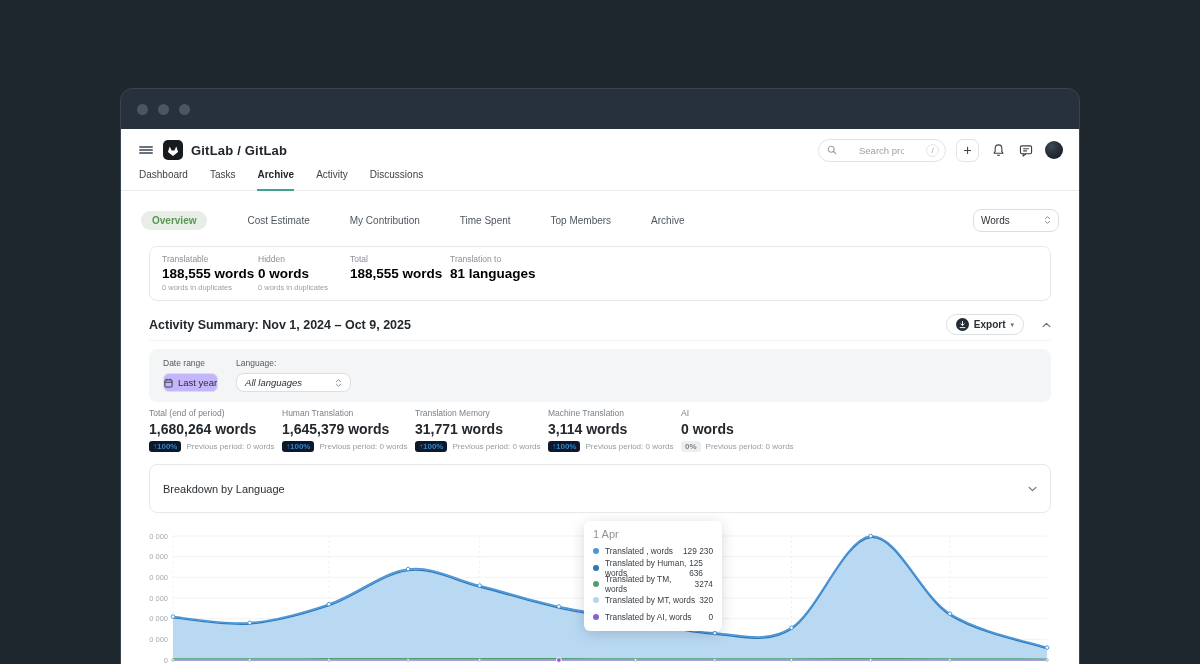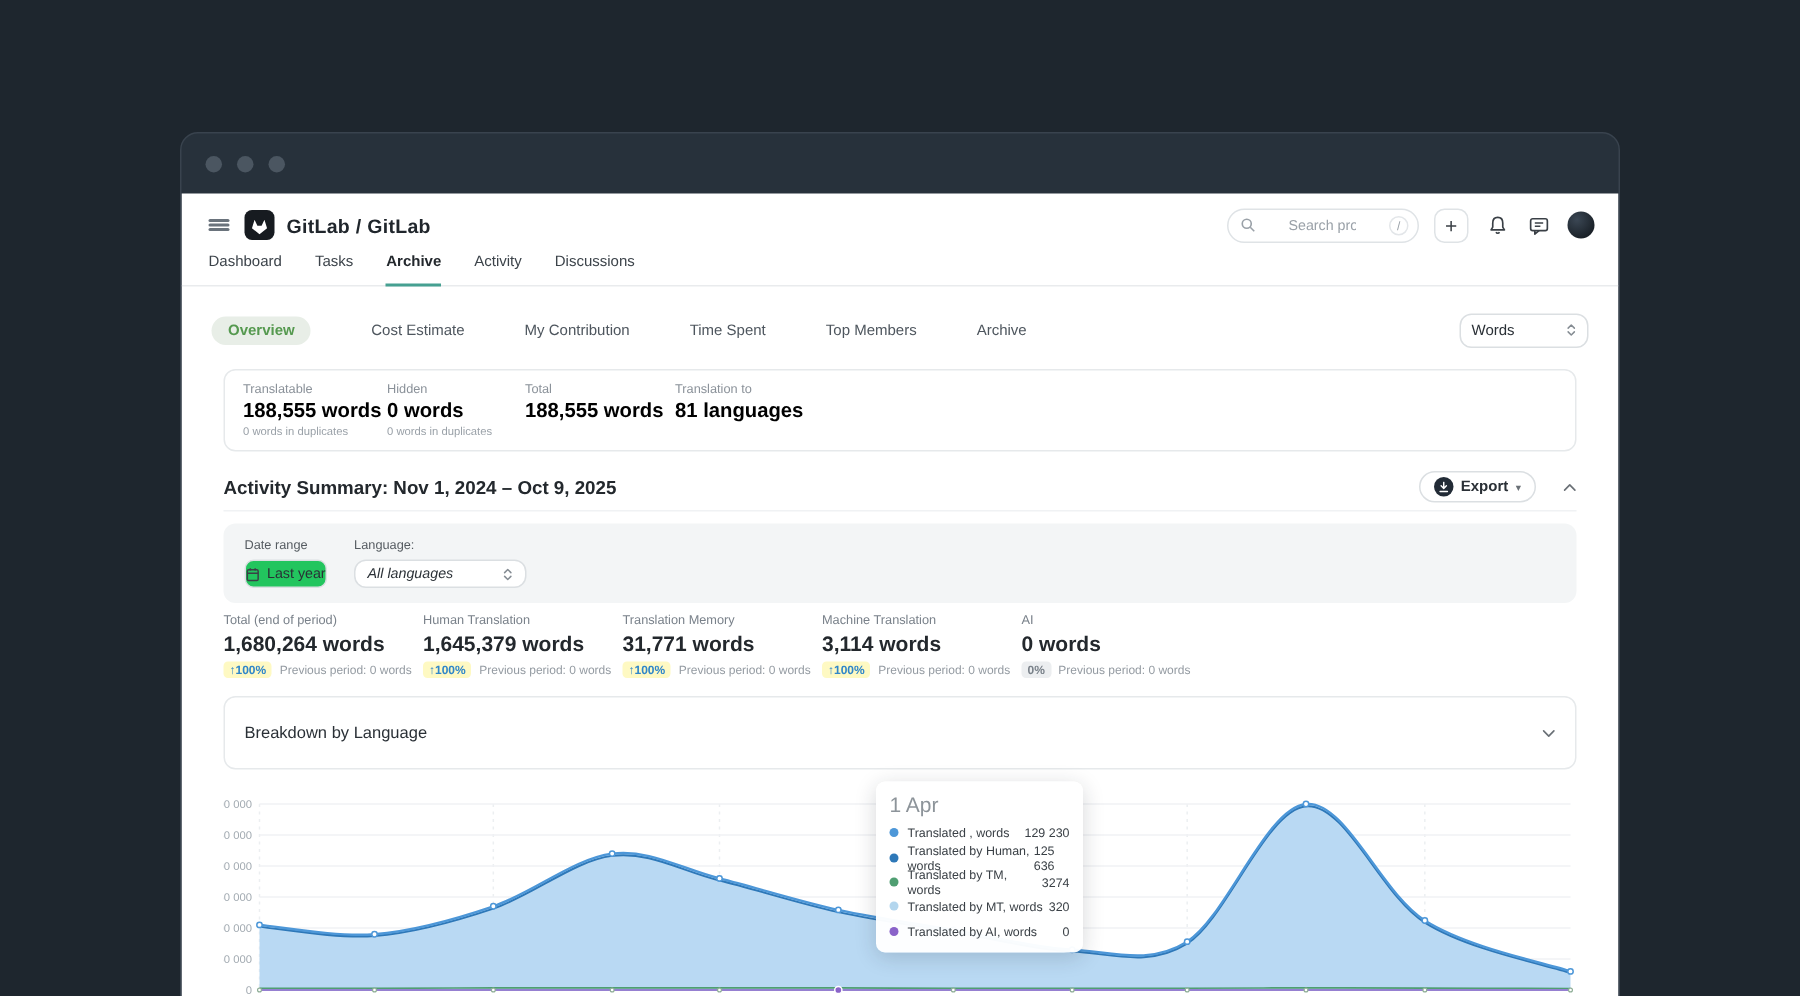--- a/index.html
+++ b/index.html
@@ -53,44 +53,44 @@
   .activity-actions { margin-left:auto; display:flex; align-items:center; gap:18px; }
   .export-btn { display:flex; align-items:center; gap:5px; border:1px solid #dbdfe2; border-radius:13px; background:#fff; padding:3px 9px; cursor:pointer; }
   .export-circ { width:13px; height:13px; border-radius:50%; background:#222b36; display:flex; align-items:center; justify-content:center; }
   .export-label { font-size:10px; font-weight:600; color:#2a3036; }
   .caret { font-size:7px; color:#6a7076; }
   .collapse-btn { cursor:pointer; display:flex; align-items:center; }
 
   
   .filter-panel { margin:8px 28px 0; background:#f3f5f6; border-radius:8px; padding:9px 14px 10px; display:flex; gap:18px; }
   .filter-label { font-size:8.5px; color:#555b61; margin-bottom:5px; }
-  .date-btn { display:flex; align-items:center; gap:5px; background:#22c55e; border:1px solid #dbdfe2; border-radius:6px; padding:3px 0; font-size:9.5px; color:#2a3036; cursor:pointer; }
+  .date-btn { display:flex; align-items:center; gap:5px; background:#c4b5fd; border:1px solid #dbdfe2; border-radius:6px; padding:3px 0; font-size:9.5px; color:#2a3036; cursor:pointer; }
   .lang-select { width:115px; background:#fff; border:1px solid #dbdfe2; border-radius:8px; padding:3px 8px; font-size:9.5px; color:#2a3036; display:flex; align-items:center; justify-content:space-between; cursor:pointer;font-style:italic; }
 
   
   .section-heading { margin:10px 28px 0; font-size:10.5px; font-weight:700; color:#23282d; }
   .trans-stats { margin:6px 28px 0; display:flex; }
   .trans-col { width:133px; }
   .trans-label { font-size:8.5px; color:#79818a; }
   .trans-value { font-size:14px; font-weight:600; color:#23282d; margin-top:3px; }
   .trans-meta { display:flex; align-items:center; gap:5px; margin-top:4px; }
   .badge { font-size:8px; font-weight:600; border-radius:3px; padding:1px 4px; }
-  .badge.up { background:#fef9c3; color:#2f86c9; }
+  .badge.up { background:#0f172a; color:#2f86c9; }
   .badge.flat { background:#eceef0; color:#7a828a; }
   .prev-text { font-size:8px; color:#949ba2; }
 
   
   .breakdown-card { margin:12px 28px 0; border:1px solid #e6e9eb; border-radius:8px; height:49px; display:flex; align-items:center; justify-content:space-between; padding:0 13px; cursor:pointer; }
   .breakdown-title { font-size:11px; color:#2a3036; }
 
   
   .chart-wrap { margin:16px 28px 0; position:relative; }
   .chart-tooltip { position:absolute; left:435px; top:-8px; width:138px; background:rgba(255,255,255,0.97);
                    border-radius:6px; box-shadow:0 3px 14px rgba(25,35,45,.18); padding:7px 9px 6px; z-index:5; }
-  .tt-title { font-size:14px; color:#8d949a; margin-bottom:3px; }
+  .tt-title { font-size:11px; color:#8d949a; margin-bottom:3px; }
   .tt-row { display:flex; align-items:center; height:16.4px; }
   .tt-dot { width:6px; height:6px; border-radius:50%; margin-right:6px; flex:none; }
   .tt-label { font-size:8.3px; color:#3a4046; }
   .tt-value { margin-left:auto; font-size:8.3px; color:#3a4046; }
 </style>
 </head>
 <body>
 
 <div class="window">
   <div class="titlebar">

